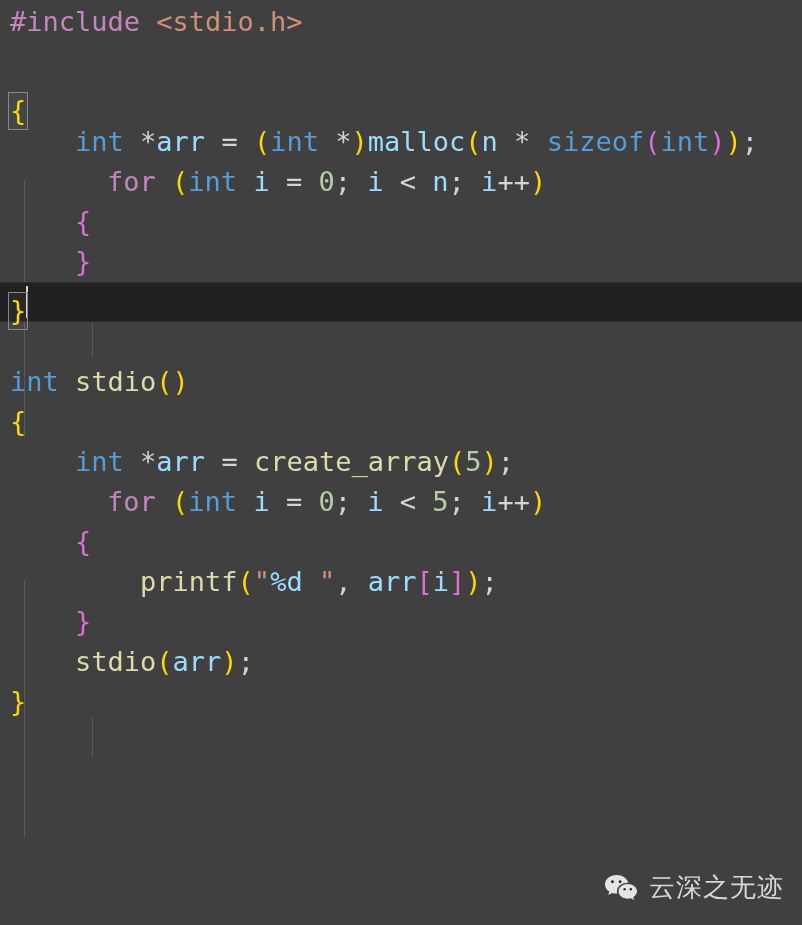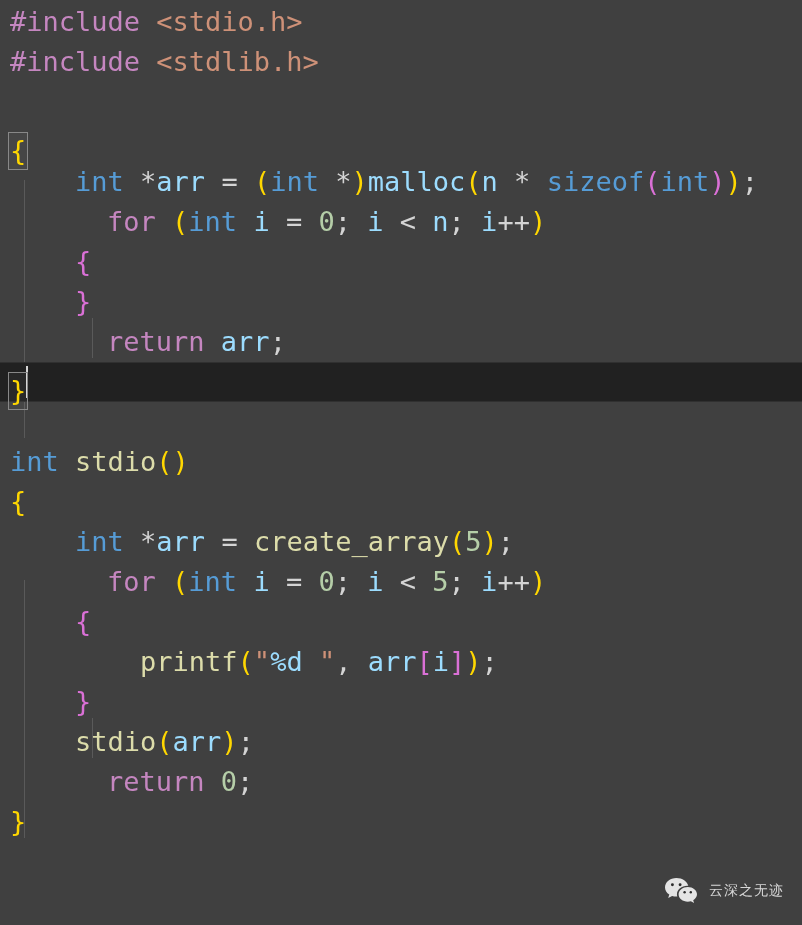--- a/index.html
+++ b/index.html
@@ -98,21 +98,21 @@
     position: absolute;
     right: 18px;
     bottom: 20px;
     display: flex;
     align-items: center;
     gap: 11px;
   }
   #watermark .wm-text {
     color: #d8d8d8;
     font-family: "DejaVu Sans", "Liberation Sans", sans-serif;
-    font-size: 14px;
+    font-size: 26px;
     letter-spacing: 1px;
     white-space: nowrap;
   }
   #watermark .wechat-logo {
     width: 34px;
     height: 28px;
     position: relative;
     flex: 0 0 auto;
   }
 </style>
@@ -123,37 +123,35 @@
 
   <div class="guide" style="left:24px; top:180px; height:258px;"></div>
   <div class="guide" style="left:92px; top:318px; height:40px;"></div>
   <div class="guide" style="left:24px; top:580px; height:258px;"></div>
   <div class="guide" style="left:92px; top:718px; height:40px;"></div>
 
   <div class="code-area">
 
     <div class="line"><span class="t-preproc">#include</span><span> </span><span class="t-header">&lt;stdio.h&gt;</span></div>
 
-    <div class="line"><span class="t-preproc">#include</span><span> </span><span class="t-header">&lt;stdlib.h&gt;</span></div>
 
     <div class="line"></div>
 
 
     <div class="line"><span class="bracket-match"><span class="t-b1">{</span></span></div>
 
     <div class="line"><span>    </span><span class="t-keyword">int</span><span> </span><span class="t-op">*</span><span class="t-var">arr</span><span> </span><span class="t-op">=</span><span> </span><span class="t-b1">(</span><span class="t-keyword">int</span><span> </span><span class="t-op">*</span><span class="t-b1">)</span><span class="t-var">malloc</span><span class="t-b1">(</span><span class="t-var">n</span><span> </span><span class="t-op">*</span><span> </span><span class="t-keyword">sizeof</span><span class="t-b2">(</span><span class="t-keyword">int</span><span class="t-b2">)</span><span class="t-b1">)</span><span class="t-op">;</span></div>
 
     <div class="line"><span>    </span><span class="t-control">for</span><span> </span><span class="t-b1">(</span><span class="t-keyword">int</span><span> </span><span class="t-var">i</span><span> </span><span class="t-op">=</span><span> </span><span class="t-num">0</span><span class="t-op">;</span><span> </span><span class="t-var">i</span><span> </span><span class="t-op">&lt;</span><span> </span><span class="t-var">n</span><span class="t-op">;</span><span> </span><span class="t-var">i</span><span class="t-op">++</span><span class="t-b1">)</span></div>
 
     <div class="line"><span>    </span><span class="t-b2">{</span></div>
 
 
     <div class="line"><span>    </span><span class="t-b2">}</span></div>
 
-    <div class="line"><span>    </span><span class="t-control">return</span><span> </span><span class="t-var">arr</span><span class="t-op">;</span></div>
 
     <div class="line current"><span class="bracket-match"><span class="t-b1">}</span></span><span class="caret"></span></div>
 
     <div class="line"></div>
 
     <div class="line"><span class="t-keyword">int</span><span> </span><span class="t-func">stdio</span><span class="t-b1">(</span><span class="t-b1">)</span></div>
 
     <div class="line"><span class="t-b1">{</span></div>
 
     <div class="line"><span>    </span><span class="t-keyword">int</span><span> </span><span class="t-op">*</span><span class="t-var">arr</span><span> </span><span class="t-op">=</span><span> </span><span class="t-func">create_array</span><span class="t-b1">(</span><span class="t-num">5</span><span class="t-b1">)</span><span class="t-op">;</span></div>
@@ -161,21 +159,20 @@
     <div class="line"><span>    </span><span class="t-control">for</span><span> </span><span class="t-b1">(</span><span class="t-keyword">int</span><span> </span><span class="t-var">i</span><span> </span><span class="t-op">=</span><span> </span><span class="t-num">0</span><span class="t-op">;</span><span> </span><span class="t-var">i</span><span> </span><span class="t-op">&lt;</span><span> </span><span class="t-num">5</span><span class="t-op">;</span><span> </span><span class="t-var">i</span><span class="t-op">++</span><span class="t-b1">)</span></div>
 
     <div class="line"><span>    </span><span class="t-b2">{</span></div>
 
     <div class="line"><span>        </span><span class="t-func">printf</span><span class="t-b1">(</span><span class="t-string">"</span><span class="t-fmt">%d</span><span class="t-string"> </span><span class="t-string">"</span><span class="t-op">,</span><span> </span><span class="t-var">arr</span><span class="t-b2">[</span><span class="t-var">i</span><span class="t-b2">]</span><span class="t-b1">)</span><span class="t-op">;</span></div>
 
     <div class="line"><span>    </span><span class="t-b2">}</span></div>
 
     <div class="line"><span>    </span><span class="t-func">stdio</span><span class="t-b1">(</span><span class="t-var">arr</span><span class="t-b1">)</span><span class="t-op">;</span></div>
 
-    <div class="line"><span>    </span><span class="t-control">return</span><span> </span><span class="t-num">0</span><span class="t-op">;</span></div>
 
     <div class="line"><span class="t-b1">}</span></div>
 
   </div>
 
   <div id="watermark">
     <span class="wechat-logo">
       <svg width="34" height="28" viewBox="0 0 34 28" xmlns="http://www.w3.org/2000/svg">
         <g fill="#e4e4e4">
           <path d="M12.4 1.1C6.1 1.1 1 5.3 1 10.4c0 2.9 1.7 5.5 4.3 7.2l-1.1 3.3 3.9-2a14.6 14.6 0 0 0 4.3.7c.3 0 .6 0 .9-.03a8.1 8.1 0 0 1-.35-2.3c0-4.7 4.6-8.5 10.3-8.5.35 0 .7.01 1.05.04C23.3 4.6 18.4 1.1 12.4 1.1z"></path>

